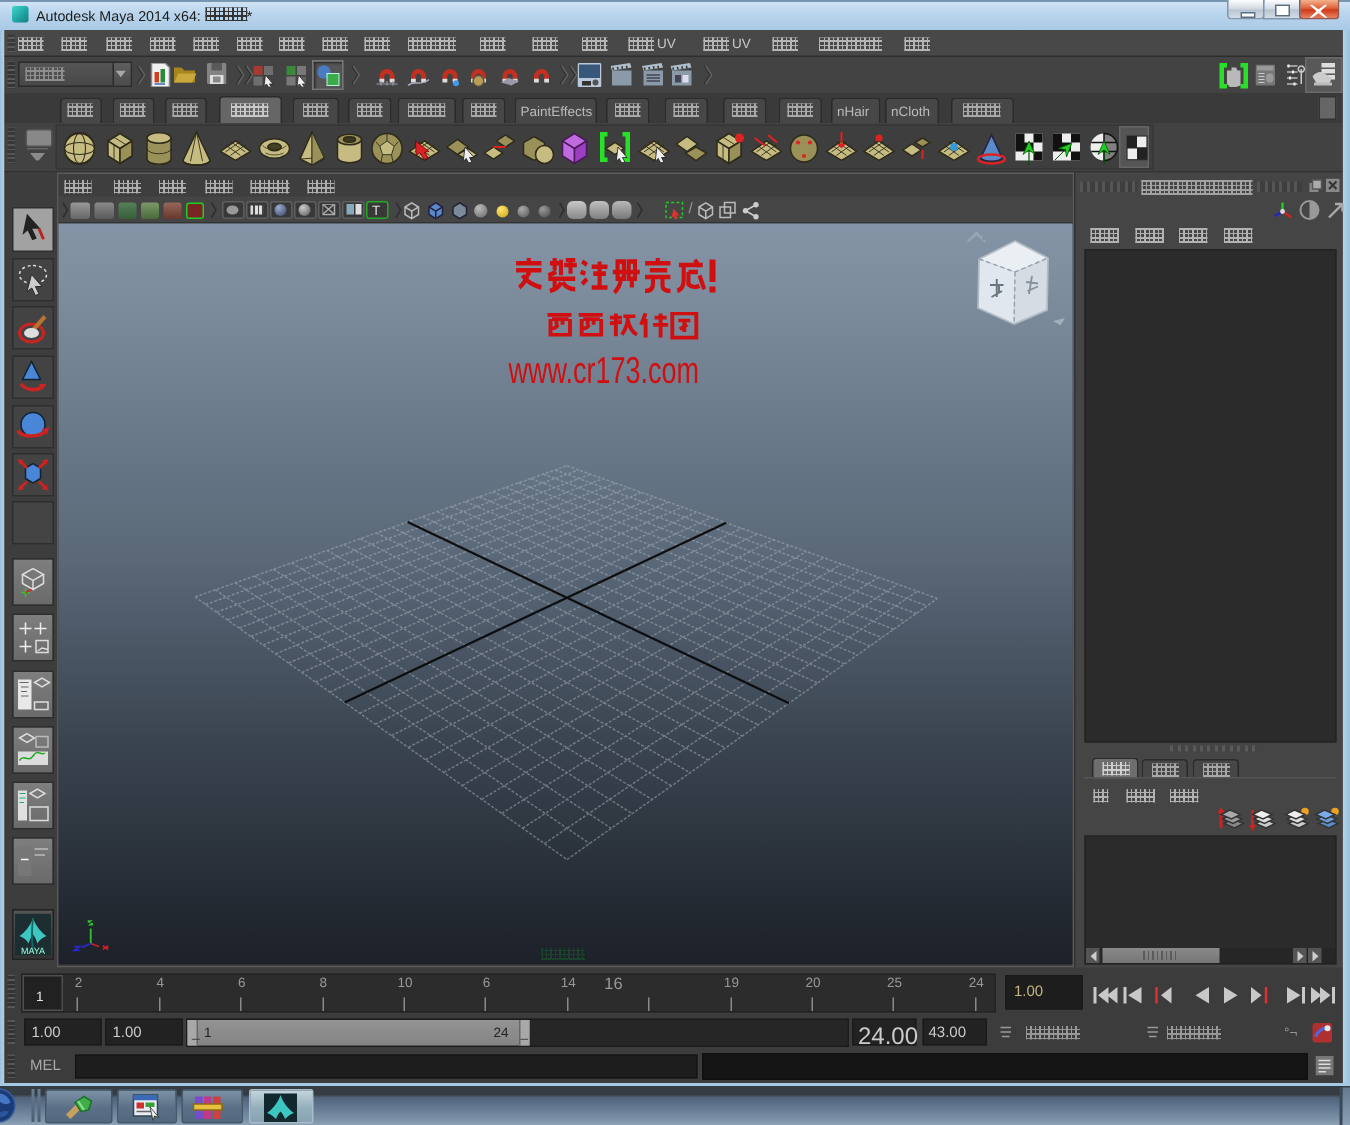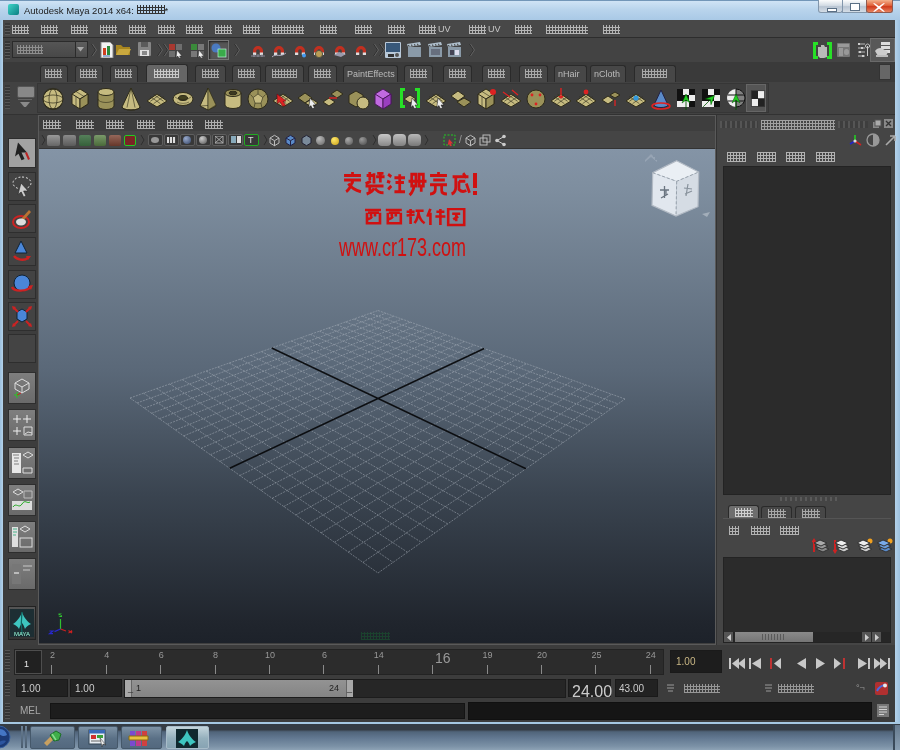--- a/index.html
+++ b/index.html
@@ -720,21 +720,21 @@
     <div class="tx" style="left:154.2px;top:650px;width:14px;text-align:center;font-size:9px;color:#999">6</div>
     <div class="ab" style="left:160px;top:665px;width:1px;height:9px;background:#8a8a8a"></div>
     <div class="tx" style="left:208.6px;top:650px;width:14px;text-align:center;font-size:9px;color:#999">8</div>
     <div class="ab" style="left:215px;top:665px;width:1px;height:9px;background:#8a8a8a"></div>
     <div class="tx" style="left:263.0px;top:650px;width:14px;text-align:center;font-size:9px;color:#999">10</div>
     <div class="ab" style="left:269px;top:665px;width:1px;height:9px;background:#8a8a8a"></div>
     <div class="tx" style="left:317.4px;top:650px;width:14px;text-align:center;font-size:9px;color:#999">6</div>
     <div class="ab" style="left:323px;top:665px;width:1px;height:9px;background:#8a8a8a"></div>
     <div class="tx" style="left:371.79999999999995px;top:650px;width:14px;text-align:center;font-size:9px;color:#999">14</div>
     <div class="ab" style="left:378px;top:665px;width:1px;height:9px;background:#8a8a8a"></div>
-    <div class="tx" style="left:435px;top:650px;width:14px;text-align:center;font-size:14px;color:#999">16</div>
+    <div class="tx" style="left:402px;top:650px;width:14px;text-align:center;font-size:11px;color:#999">16</div>
     <div class="ab" style="left:432px;top:665px;width:1px;height:9px;background:#8a8a8a"></div>
     <div class="tx" style="left:480.59999999999997px;top:650px;width:14px;text-align:center;font-size:9px;color:#999">19</div>
     <div class="ab" style="left:487px;top:665px;width:1px;height:9px;background:#8a8a8a"></div>
     <div class="tx" style="left:535.0px;top:650px;width:14px;text-align:center;font-size:9px;color:#999">20</div>
     <div class="ab" style="left:541px;top:665px;width:1px;height:9px;background:#8a8a8a"></div>
     <div class="tx" style="left:589.4px;top:650px;width:14px;text-align:center;font-size:9px;color:#999">25</div>
     <div class="ab" style="left:595px;top:665px;width:1px;height:9px;background:#8a8a8a"></div>
     <div class="tx" style="left:643.8px;top:650px;width:14px;text-align:center;font-size:9px;color:#999">24</div>
     <div class="ab" style="left:650px;top:665px;width:1px;height:9px;background:#8a8a8a"></div>
     <div class="fld" style="left:670px;top:650px;width:52px;height:23px;background:#1d1d1d"></div>

